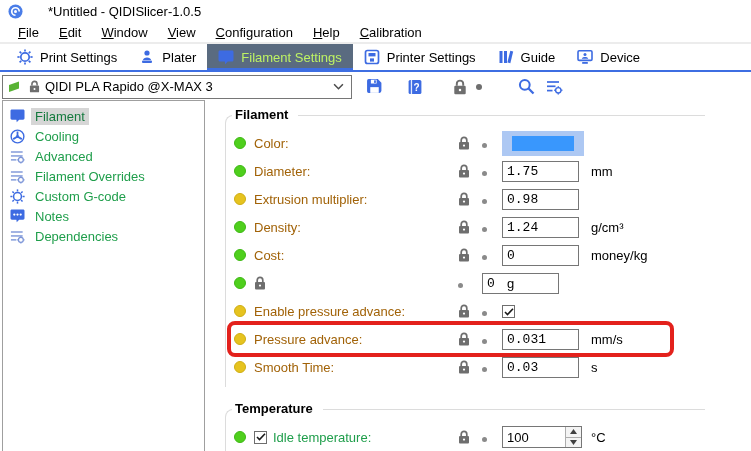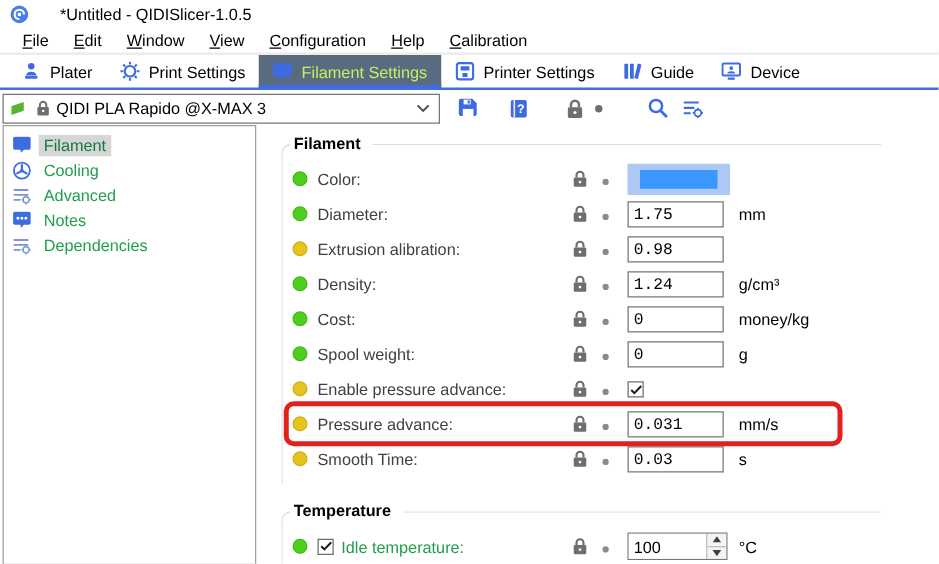--- a/index.html
+++ b/index.html
@@ -60,21 +60,21 @@
            border-top-left-radius:8px; padding:13px 0 6px 8px; width:480px; }
   .group-1 { margin-top:8px; }
   .group-2 { margin-top:22px; }
   .group-title { position:absolute; top:-9px; left:6px; background:#fff;
                  padding:0 10px 0 3px; font-weight:bold; }
   .row { display:grid; grid-template-columns:20px 204px 24px 20px 84px auto;
          align-items:center; height:28px; position:relative; }
   .bullet { width:12px; height:12px; border-radius:50%; }
   .bullet.green  { background:#4FCF1D; border:1px solid #3fb915; }
   .bullet.yellow { background:#E6C31F; border:1px solid #cfae14; }
-  .row-label { color:#404040; white-space:nowrap; }
+  .row-label { color:#a16207; white-space:nowrap; }
   .cell-lock { display:flex; }
   .dot { width:5px; height:5px; border-radius:50%; background:#8a8a8a; display:inline-block; }
   .text-input { width:77px; height:21px; border:1px solid #767676; padding:0 2px 0 4px;
                 font-family:Liberation Mono, monospace; font-size:13px; background:#fff; }
   .unit { padding-left:5px; white-space:nowrap; }
 
   .color-btn { width:82px; height:25px; background:#ADC8F3; display:flex;
                align-items:center; justify-content:center; }
   .color-inner { width:62px; height:15px; }
 
@@ -111,47 +111,47 @@
   <span class="menu-item"><u>E</u>dit</span>
   <span class="menu-item"><u>W</u>indow</span>
   <span class="menu-item"><u>V</u>iew</span>
   <span class="menu-item"><u>C</u>onfiguration</span>
   <span class="menu-item"><u>H</u>elp</span>
   <span class="menu-item"><u>C</u>alibration</span>
 </div>
 <div class="menubar-sep"></div>
 
 <div class="tabbar">
-  <div class="tab">
-    <span class="tab-icon">
-      <svg width="16" height="16" viewBox="0 0 16 16" fill="currentColor">
-        <circle cx="8" cy="4" r="2.6"></circle>
-          <path d="M4 11c0-3.4 8-3.4 8 0z"></path>
-        <rect x="3" y="11.4" width="10" height="2.5" rx="1"></rect>
-      </svg>
-    </span>
-    <span>Plater</span>
-  </div>
   <div class="tab">
     <span class="tab-icon">
       <svg width="16" height="16" viewBox="0 0 16 16">
         <circle cx="8" cy="8" r="4.2" fill="none" stroke="currentColor" stroke-width="1.7"></circle>
         <g stroke="currentColor" stroke-width="1.7">
           <line x1="8" y1="0.4" x2="8" y2="2.6"></line>
             <line x1="8" y1="13.4" x2="8" y2="15.6"></line>
           <line x1="0.4" y1="8" x2="2.6" y2="8"></line>
             <line x1="13.4" y1="8" x2="15.6" y2="8"></line>
           <line x1="2.6" y1="2.6" x2="4.2" y2="4.2"></line>
             <line x1="11.8" y1="11.8" x2="13.4" y2="13.4"></line>
           <line x1="2.6" y1="13.4" x2="4.2" y2="11.8"></line>
             <line x1="11.8" y1="4.2" x2="13.4" y2="2.6"></line>
         </g>
       </svg>
     </span>
     <span>Print Settings</span>
+  </div>
+  <div class="tab">
+    <span class="tab-icon">
+      <svg width="16" height="16" viewBox="0 0 16 16" fill="currentColor">
+        <circle cx="8" cy="4" r="2.6"></circle>
+          <path d="M4 11c0-3.4 8-3.4 8 0z"></path>
+        <rect x="3" y="11.4" width="10" height="2.5" rx="1"></rect>
+      </svg>
+    </span>
+    <span>Plater</span>
   </div>
   <div class="tab active">
     <span class="tab-icon">
       <svg width="16" height="15" viewBox="0 0 16 15" fill="currentColor">
         <path d="M2 .5h12c.9 0 1.5.6 1.5 1.5v8c0 .9-.6 1.5-1.5 1.5H9.8L7.2 14.2l-.4-2.7H2C1.1 11.5.5 10.9.5 10V2C.5 1.1 1.1.5 2 .5z"></path>
       </svg>
     </span>
     <span>Filament Settings</span>
   </div>
   <div class="tab">
@@ -290,20 +290,57 @@
           <line x1="11.6" y1="7.7" x2="11.6" y2="8.8"></line>
             <line x1="11.6" y1="14.4" x2="11.6" y2="15.5"></line>
           <line x1="7.7" y1="11.6" x2="8.8" y2="11.6"></line>
             <line x1="14.4" y1="11.6" x2="15.5" y2="11.6"></line>
         </g>
       </svg>
     </span>
     <span class="side-label">Advanced</span>
   </div>
   <div class="side-item">
+    <span class="side-icon dim">
+      <svg width="15" height="15" viewBox="0 0 16 16">
+        <g stroke="currentColor" stroke-width="1.5">
+          <line x1="1" y1="3.2" x2="13.5" y2="3.2"></line>
+            <line x1="1" y1="7.4" x2="13.5" y2="7.4"></line>
+            <line x1="1" y1="11.6" x2="6.8" y2="11.6"></line>
+        </g>
+        <circle cx="11.6" cy="11.6" r="2.6" fill="none" stroke="currentColor" stroke-width="1.3"></circle>
+        <g stroke="currentColor" stroke-width="1.3">
+          <line x1="11.6" y1="7.7" x2="11.6" y2="8.8"></line>
+            <line x1="11.6" y1="14.4" x2="11.6" y2="15.5"></line>
+          <line x1="7.7" y1="11.6" x2="8.8" y2="11.6"></line>
+            <line x1="14.4" y1="11.6" x2="15.5" y2="11.6"></line>
+        </g>
+      </svg>
+    </span>
+    <span class="side-label">Filament Overrides</span>
+  </div>
+  <div class="side-item">
+    <span class="side-icon">
+      <svg width="15" height="15" viewBox="0 0 16 16">
+        <circle cx="8" cy="8" r="4.2" fill="none" stroke="#3D6BE2" stroke-width="1.6"></circle>
+        <g stroke="#3D6BE2" stroke-width="1.6">
+          <line x1="8" y1="0.4" x2="8" y2="2.6"></line>
+            <line x1="8" y1="13.4" x2="8" y2="15.6"></line>
+          <line x1="0.4" y1="8" x2="2.6" y2="8"></line>
+            <line x1="13.4" y1="8" x2="15.6" y2="8"></line>
+          <line x1="2.6" y1="2.6" x2="4.2" y2="4.2"></line>
+            <line x1="11.8" y1="11.8" x2="13.4" y2="13.4"></line>
+          <line x1="2.6" y1="13.4" x2="4.2" y2="11.8"></line>
+            <line x1="11.8" y1="4.2" x2="13.4" y2="2.6"></line>
+        </g>
+      </svg>
+    </span>
+    <span class="side-label">Custom G-code</span>
+  </div>
+  <div class="side-item">
     <span class="side-icon">
       <svg width="15" height="14" viewBox="0 0 16 15">
         <path d="M2 .5h12c.9 0 1.5.6 1.5 1.5v8c0 .9-.6 1.5-1.5 1.5H9.8L7.2 14.2l-.4-2.7H2C1.1 11.5.5 10.9.5 10V2C.5 1.1 1.1.5 2 .5z" fill="#3D6BE2"></path>
         <circle cx="4.6" cy="6" r="1.2" fill="#fff"></circle>
           <circle cx="8" cy="6" r="1.2" fill="#fff"></circle>
           <circle cx="11.4" cy="6" r="1.2" fill="#fff"></circle>
       </svg>
     </span>
     <span class="side-label">Notes</span>
   </div>
@@ -362,21 +399,21 @@
             <circle cx="6" cy="9.6" r="1.1" fill="#fff"></circle>
           </svg>
       </span>
       <span><span class="dot"></span></span>
       <span><input class="text-input" value="1.75" style=""></span>
       <span class="unit">mm</span>
     </div>
 
     <div class="row">
       <span class="bullet yellow"></span>
-      <span class="row-label">Extrusion alibration:</span>
+      <span class="row-label">Extrusion multiplier:</span>
       <span class="cell-lock">
         <svg width="12" height="14" viewBox="0 0 12 14">
             <rect x="1" y="6" width="10" height="7.4" rx="1" fill="#6e6e6e"></rect>
             <path d="M3.2 6V4.2a2.8 2.8 0 0 1 5.6 0V6" fill="none" stroke="#6e6e6e" stroke-width="1.7"></path>
             <circle cx="6" cy="9.6" r="1.1" fill="#fff"></circle>
           </svg>
       </span>
       <span><span class="dot"></span></span>
       <span><input class="text-input" value="0.98" style=""></span>
       <span class="unit"></span>
@@ -407,21 +444,20 @@
             <circle cx="6" cy="9.6" r="1.1" fill="#fff"></circle>
           </svg>
       </span>
       <span><span class="dot"></span></span>
       <span><input class="text-input" value="0" style=""></span>
       <span class="unit">money/kg</span>
     </div>
 
     <div class="row">
       <span class="bullet green"></span>
-      <span class="row-label">Spool weight:</span>
       <span class="cell-lock">
         <svg width="12" height="14" viewBox="0 0 12 14">
             <rect x="1" y="6" width="10" height="7.4" rx="1" fill="#6e6e6e"></rect>
             <path d="M3.2 6V4.2a2.8 2.8 0 0 1 5.6 0V6" fill="none" stroke="#6e6e6e" stroke-width="1.7"></path>
             <circle cx="6" cy="9.6" r="1.1" fill="#fff"></circle>
           </svg>
       </span>
       <span><span class="dot"></span></span>
       <span><input class="text-input" value="0" style=""></span>
       <span class="unit">g</span>

